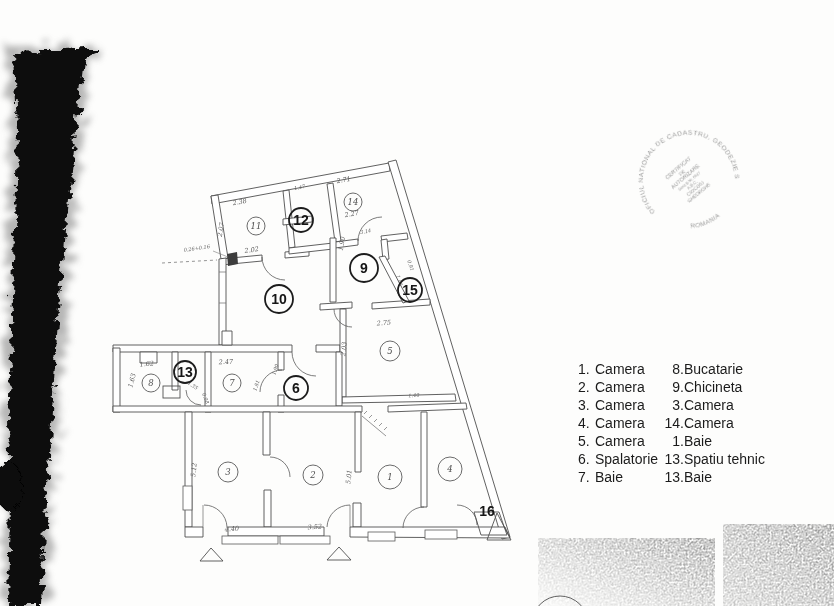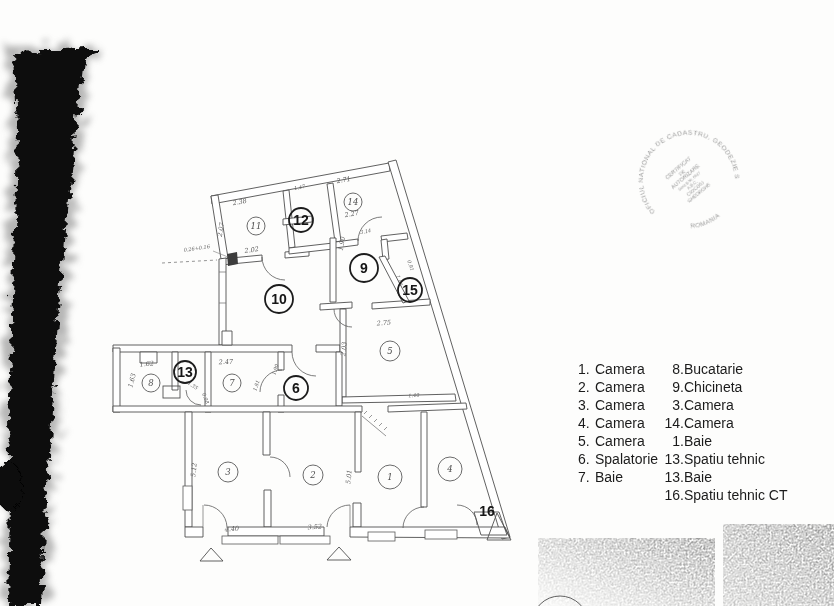--- a/index.html
+++ b/index.html
@@ -351,20 +351,16 @@
       <span class="llabel">Baie</span>
     </div>
     <div class="lrow">
       <span class="lnum">13.</span>
       <span class="llabel">Spatiu tehnic</span>
     </div>
     <div class="lrow">
       <span class="lnum">13.</span>
       <span class="llabel">Baie</span>
     </div>
-    <div class="lrow">
-      <span class="lnum">16.</span>
-      <span class="llabel">Spatiu tehnic CT</span>
-    </div>
   </div>
 
 
 
 
 </body></html>

